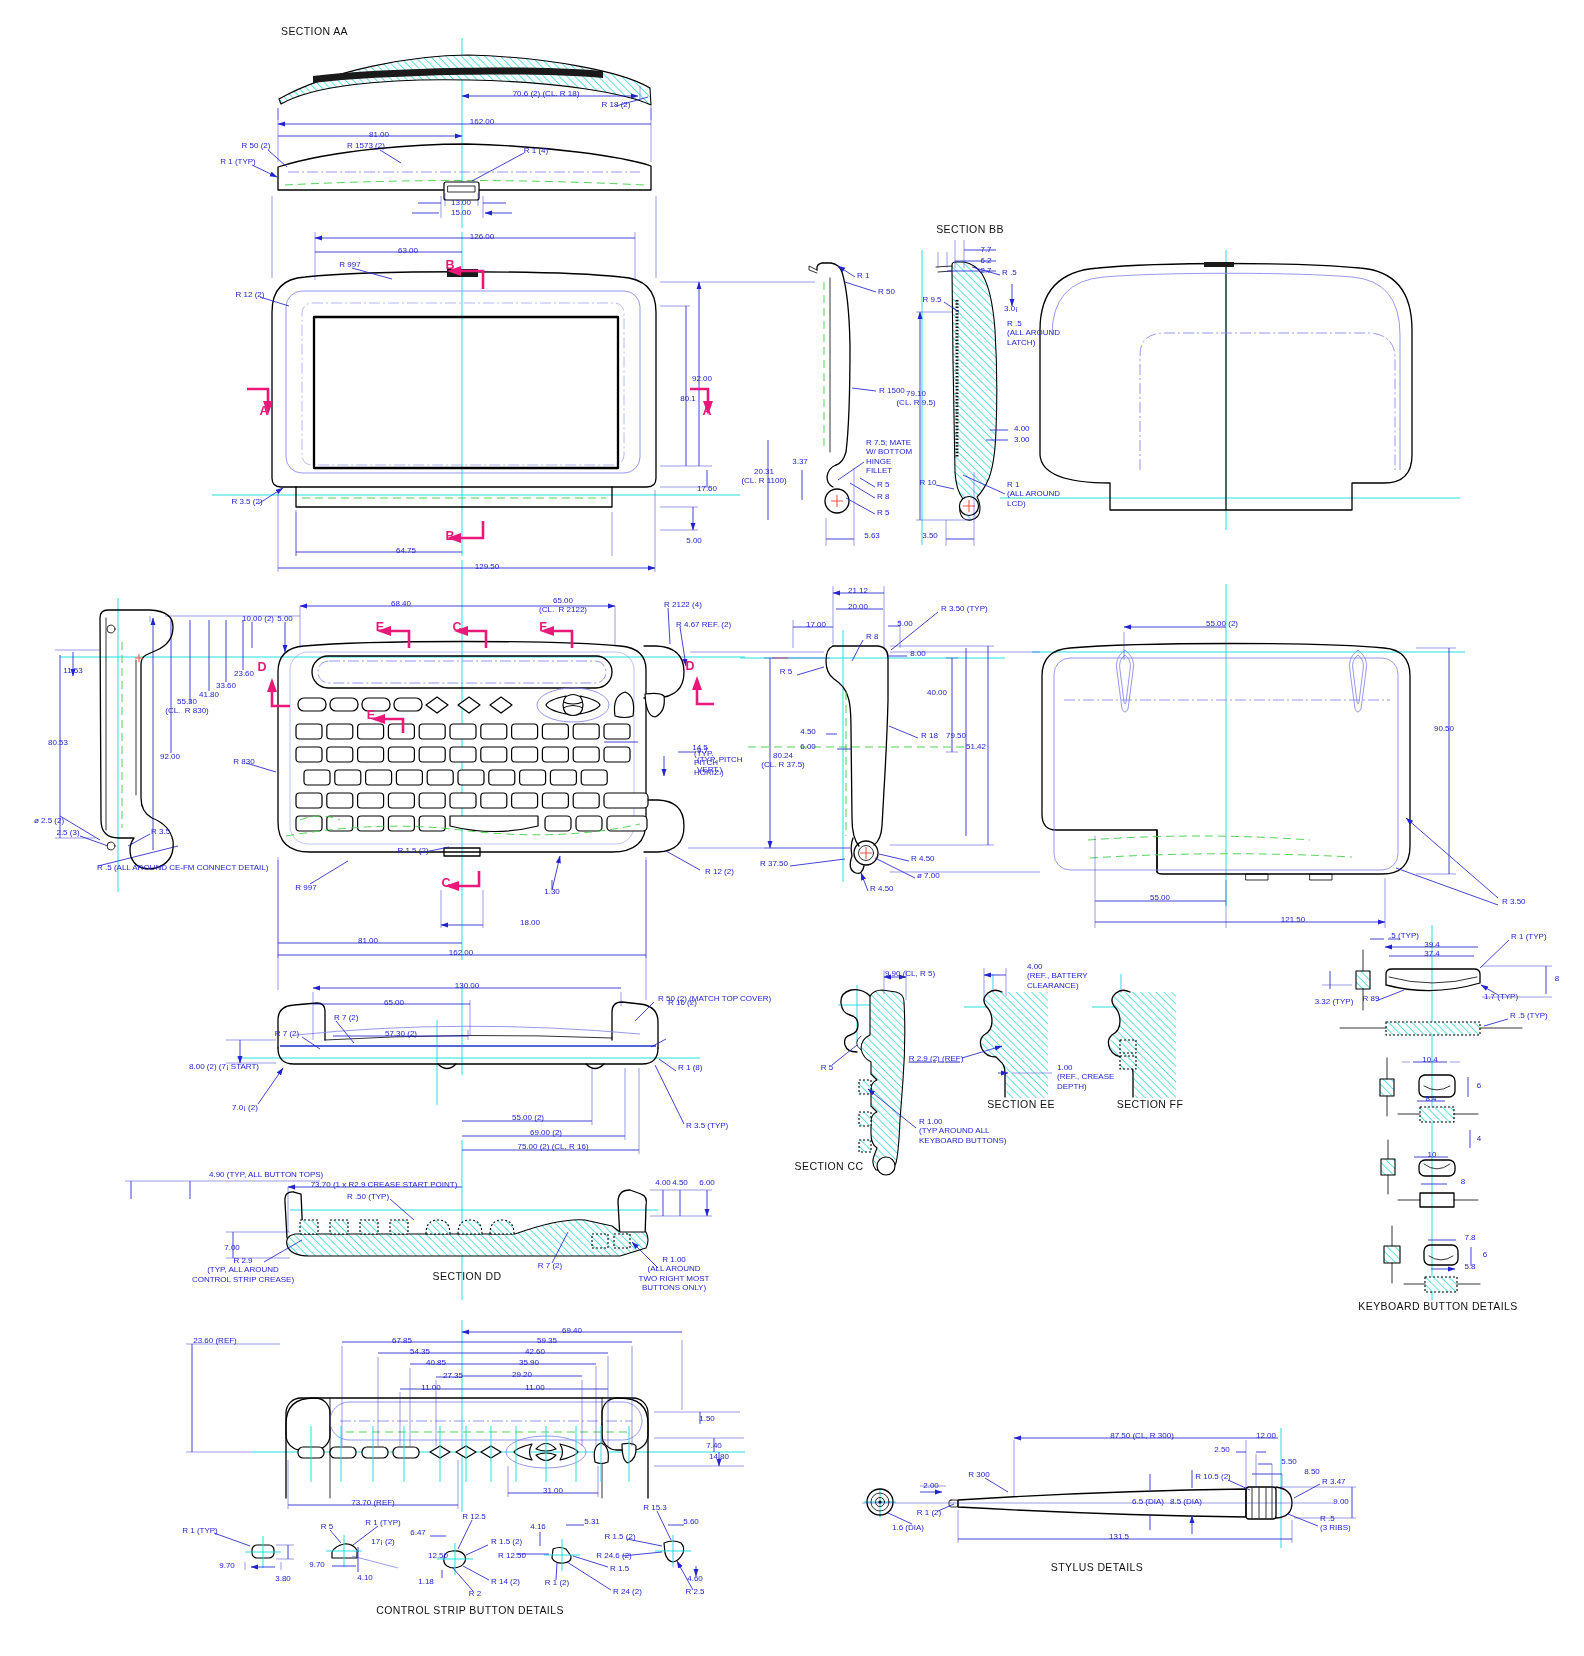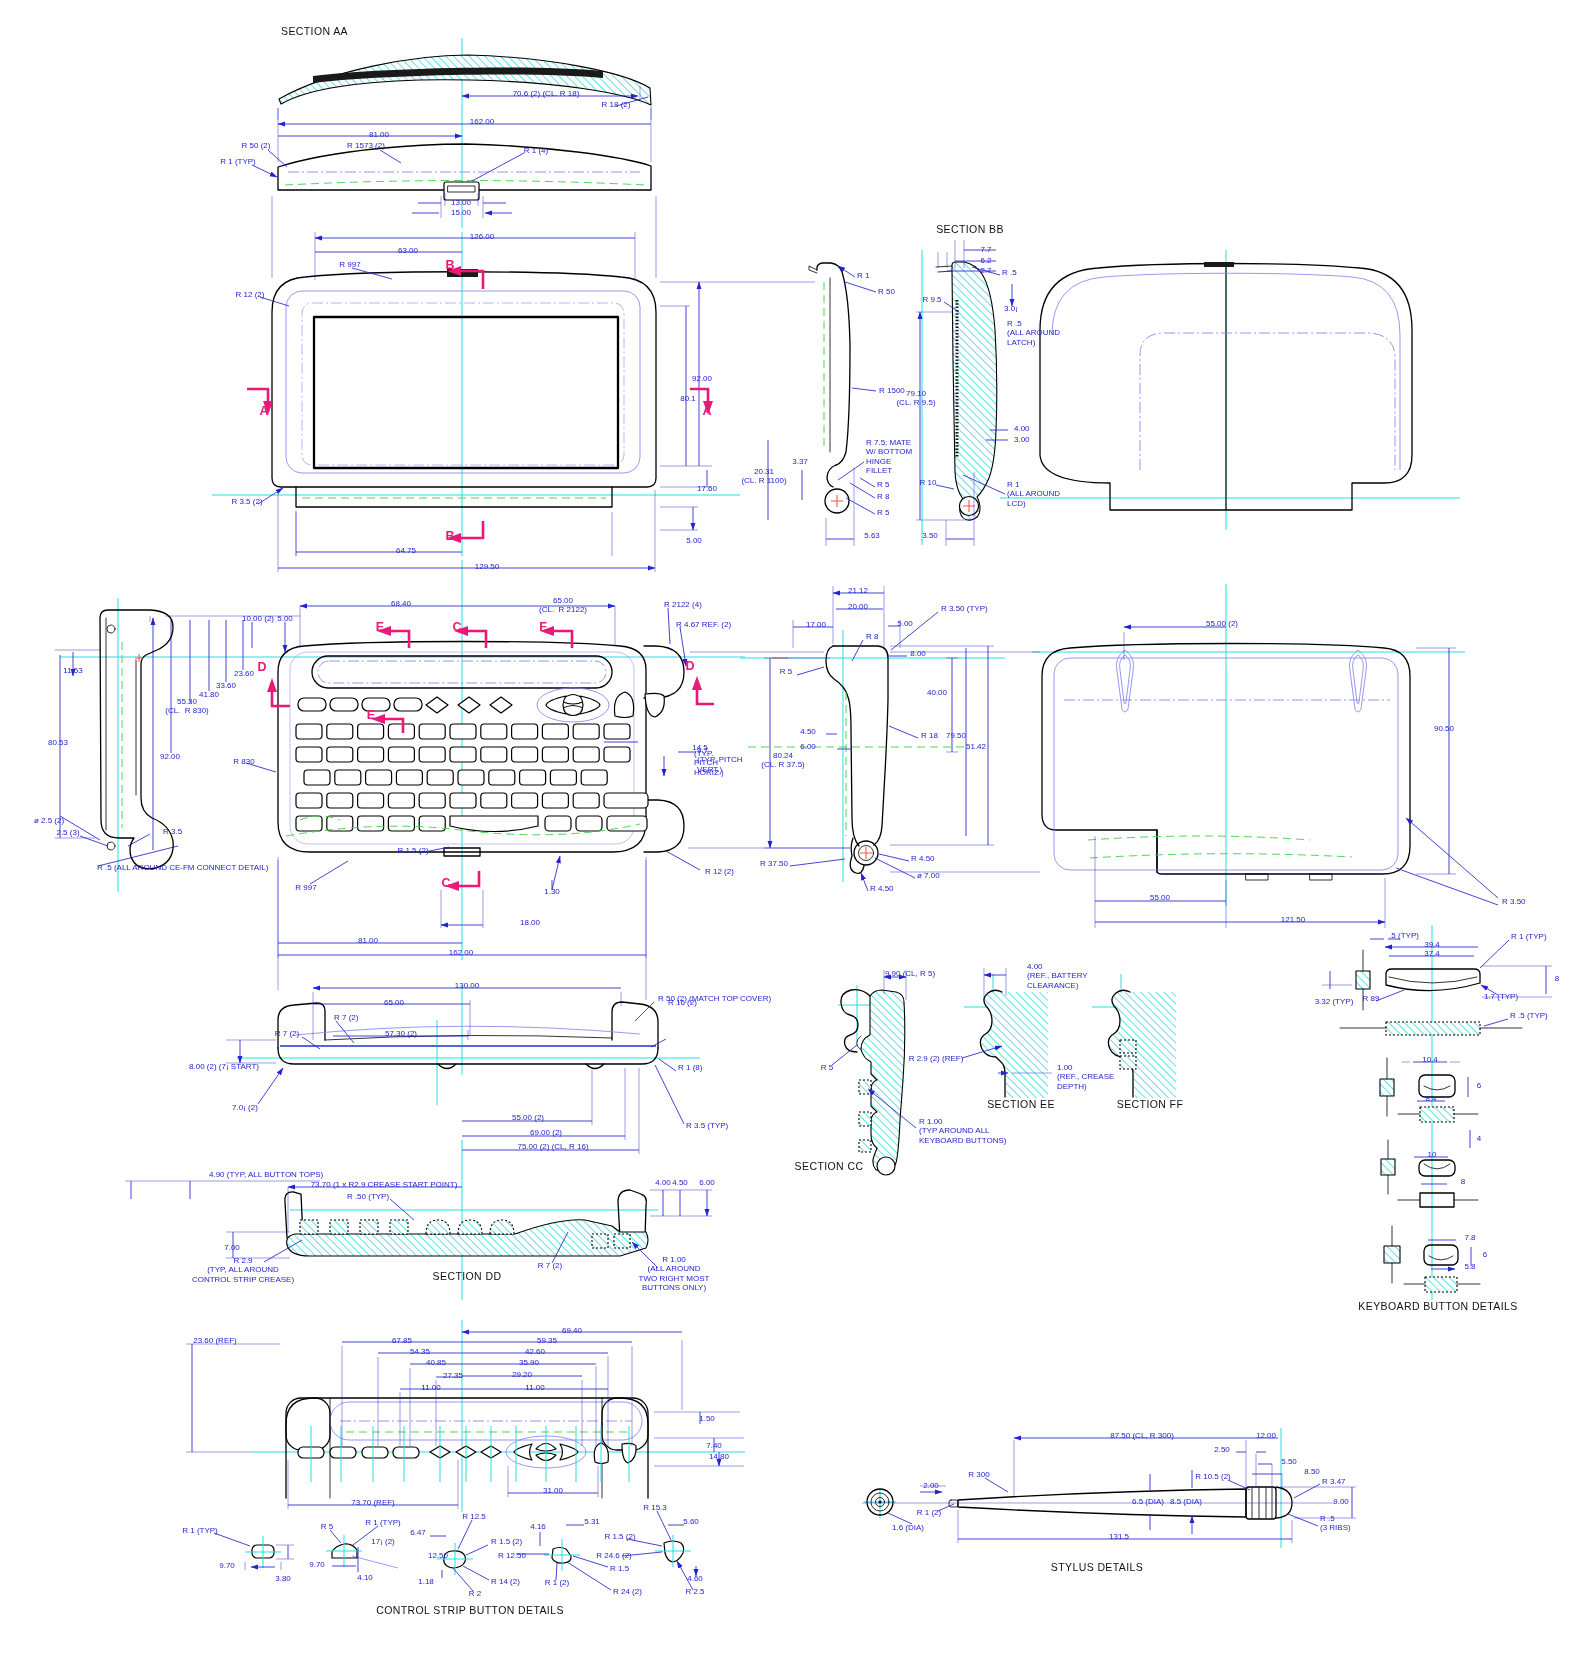--- a/index.html
+++ b/index.html
@@ -458,21 +458,21 @@
       <span class="lbl d l" style="left: 676px; top: 625px;">R 4.67 REF. (2)</span>
       <span class="lbl d" style="left: 73px; top: 671px;">11.53</span>
       <span class="lbl d" style="left: 244px; top: 674px;">23.60</span>
       <span class="lbl d" style="left: 226px; top: 686px;">33.60</span>
       <span class="lbl d" style="left: 209px; top: 695px;">41.80</span>
       <span class="lbl d" style="left: 187px; top: 708px;">55.30
 (CL.  R 830)</span>
       <span class="lbl d" style="left: 170px; top: 757px;">92.00</span>
       <span class="lbl d" style="left: 244px; top: 762px;">R 830</span>
       <span class="lbl d" style="left: 58px; top: 743px;">80.53</span>
-      <span class="lbl d l" style="left: 147px; top: 832px; padding-left: 16px;">R 3.5</span>
+      <span class="lbl d l" style="left: 135px; top: 832px; padding-left: 16px;">R 3.5</span>
       <span class="lbl d" style="left: 49px; top: 821px;">ø 2.5 (2)</span>
       <span class="lbl d" style="left: 68px; top: 833px; text-align: right;">2.5 (3)</span>
       <span class="lbl d l" style="left: 97px; top: 868px;">R .5 (ALL AROUND CE-FM CONNECT DETAIL)</span>
       <span class="lbl d l" style="left: 694px; top: 722px; margin-top: 43px;">(TYP.
 PITCH
 HORIZ.)</span>
       <span class="lbl d" style="left: 700px; top: 748px;">14.5</span>
       <span class="lbl d l" style="left: 697px; top: 762px;">9.7
 (TYP. PITCH
 VERT.)</span>
@@ -540,21 +540,21 @@
 BUTTONS ONLY)</span>
       <span class="lbl d" style="left: 910px; top: 974px;">9.90 (CL, R 5)</span>
       <span class="lbl d" style="left: 827px; top: 1068px;">R 5</span>
       <span class="lbl d l" style="left: 919px; top: 1133px;">R 1.00
 (TYP AROUND ALL
 KEYBOARD BUTTONS)</span>
       <span class="lbl t" style="left: 829px; top: 1167px;">SECTION CC</span>
       <span class="lbl d l" style="left: 1027px; top: 978px;">4.00
 (REF., BATTERY
 CLEARANCE)</span>
-      <span class="lbl d" style="left: 936px; top: 1059px;">R 2.9 (2) (REF)</span>
+      <span class="lbl d" style="left: 936px; top: 1059px; text-decoration: underline;">R 2.9 (2) (REF)</span>
       <span class="lbl d l" style="left: 1057px; top: 1079px;">1.00
 (REF., CREASE
 DEPTH)</span>
       <span class="lbl t" style="left: 1021px; top: 1105px;">SECTION EE</span>
       <span class="lbl t" style="left: 1150px; top: 1105px;">SECTION FF</span>
       <span class="lbl d" style="left: 1404px; top: 936px;">.5 (TYP)</span>
       <span class="lbl d" style="left: 1432px; top: 945px;">39.4</span>
       <span class="lbl d" style="left: 1432px; top: 954px;">37.4</span>
       <span class="lbl d l" style="left: 1511px; top: 937px;">R 1 (TYP)</span>
       <span class="lbl d" style="left: 1557px; top: 979px;">8</span>

